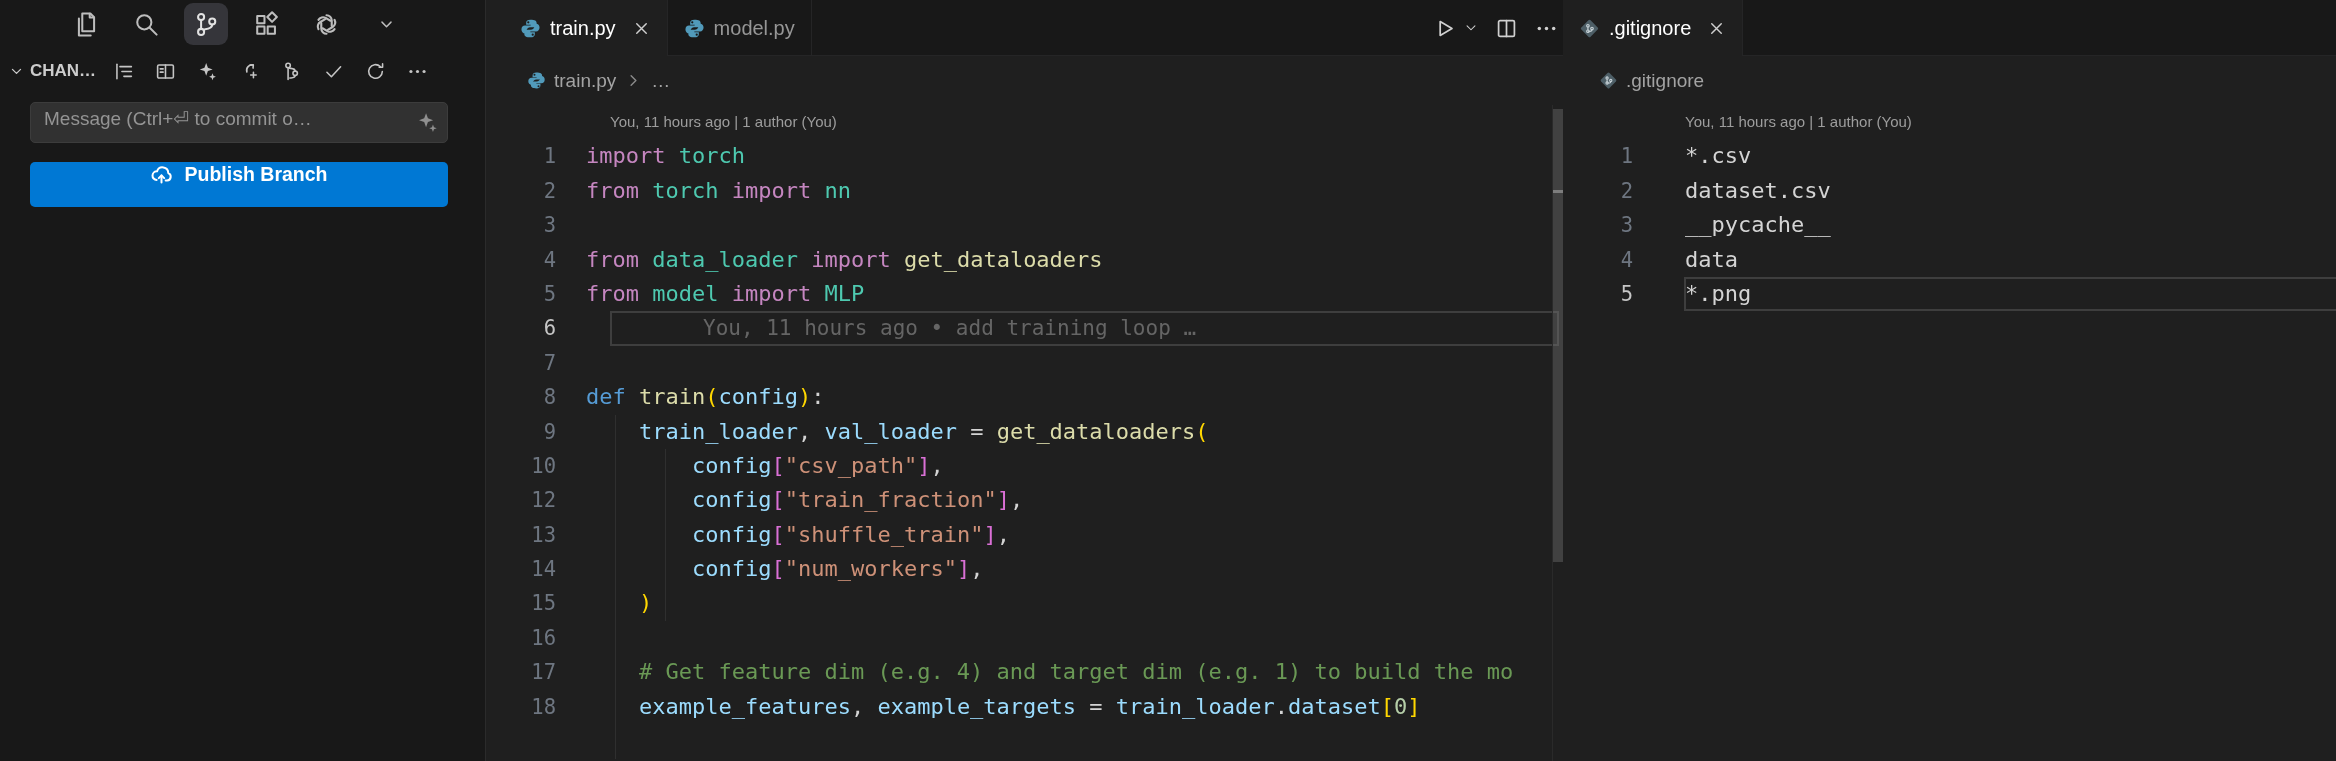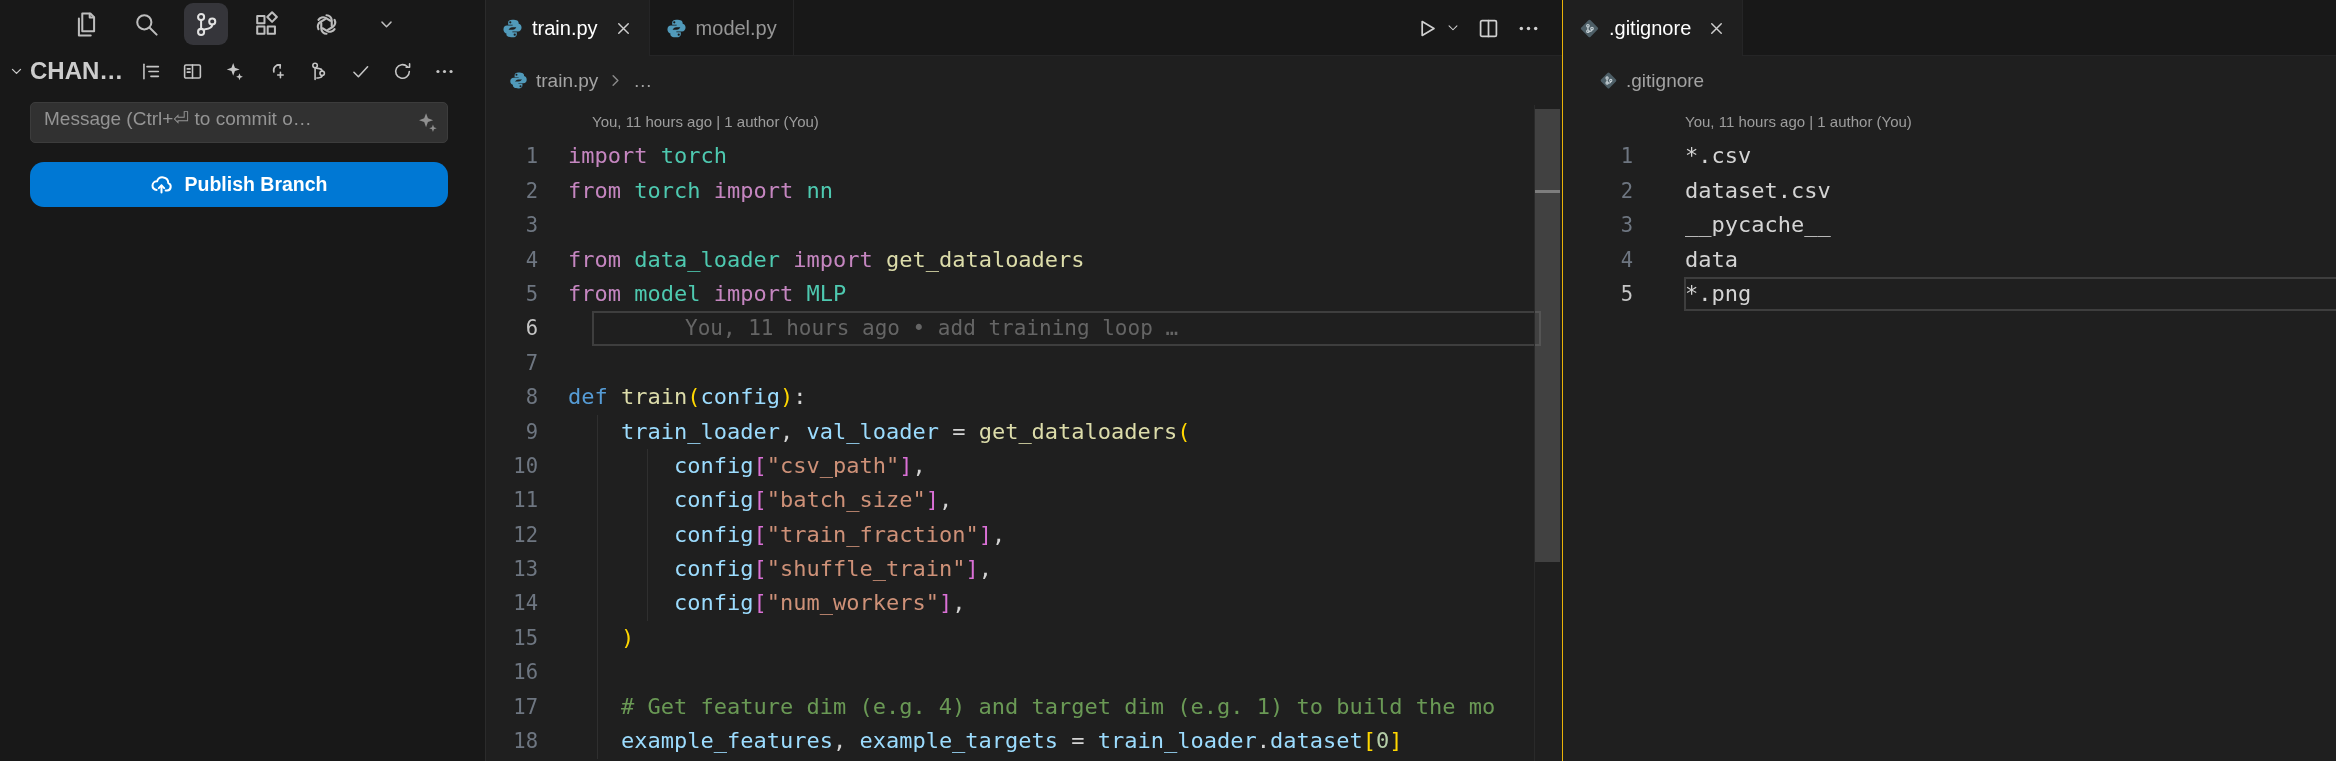--- a/index.html
+++ b/index.html
@@ -15,40 +15,40 @@
                 align-items:center;padding-left:64px;gap:16px}
   .act-item{width:44px;height:42px;display:flex;align-items:center;justify-content:center;
             border-radius:9px;color:#bdbdbd}
   .act-item.active{background:#35353a;color:#e2e2e2}
   .act-item .icn{width:27px;height:27px}
   .act-item.small .icn{width:19px;height:19px}
 
   .scm-header{position:absolute;top:50px;left:0;right:0;height:42px;display:flex;
               align-items:center;padding:0 12px 0 8px}
   .scm-chevron{width:17px;height:17px;color:#cccccc}
-  .scm-title{font-size:24px;font-weight:700;color:#cccccc;margin:0 2px 0 5px;white-space:nowrap}
+  .scm-title{font-size:17px;font-weight:700;color:#cccccc;margin:0 2px 0 5px;white-space:nowrap}
   .scm-actions{display:flex;align-items:center;gap:21px;margin-left:15px;color:#c5c5c5}
   .scm-actions .icn{width:21px;height:21px}
 
   .commit-input{position:absolute;top:102px;left:30px;width:418px;height:41px}
   .commit-input input{width:100%;height:100%;background:#313131;border:1px solid #3c3c3c;
       border-radius:5px;color:#86efac;font-size:19px;padding:0 42px 8px 13px;
       font-family:"Liberation Sans",sans-serif;box-sizing:border-box;outline:none}
   .commit-input input::placeholder{color:#949494}
   .input-sparkle{position:absolute;right:9px;top:9px;width:23px;height:23px;color:#8f8f8f}
 
-  .publish-btn{position:absolute;top:162px;left:30px;width:418px;height:45px;border-radius:14px;
-      background:#0078d4;display:flex;align-items:center;justify-content:center;gap:11px;
+  .publish-btn{position:absolute;top:162px;left:30px;width:418px;height:45px;border-radius:5px;
+      background:#0078d4;display:flex;align-items:flex-start;justify-content:center;gap:11px;
       color:#fff;font-size:19.5px;font-weight:700;border:none;cursor:pointer;
       font-family:"Liberation Sans",sans-serif}
   .publish-btn .icn{width:23px;height:23px}
 
   
   .egroup{position:absolute;top:0;bottom:0;background:#1f1f1f;overflow:hidden}
-  #group-mid{left:486px;width:1076px;border-right:1px solid #eab308}
+  #group-mid{left:504px;width:1076px;border-right:1px solid #eab308}
   #group-right{left:1563px;width:773px}
 
   .tabbar{position:relative;height:56px;background:#181818;display:flex;align-items:stretch}
   .tabbar::after{content:"";position:absolute;left:0;right:0;bottom:0;height:1px;
                  background:#252526;z-index:1}
   .tab{position:relative;display:flex;align-items:center;gap:9px;padding:0 16px;
        font-size:20px;color:#969696;border-right:1px solid #252526;background:#181818;
        white-space:nowrap}
   .tab.active{background:#1f1f1f;color:#fff;z-index:2}
   .tab:not(.active){}
@@ -325,21 +325,20 @@
         <div class="row" data-name="code-line-1"><span class="gutter" data-name="line-number">1</span><span class="ltext" data-name="line-content"><span class="tk-kw">import</span><span class="tk-fg"> </span><span class="tk-type">torch</span></span></div>
         <div class="row" data-name="code-line-2"><span class="gutter" data-name="line-number">2</span><span class="ltext" data-name="line-content"><span class="tk-kw">from</span><span class="tk-fg"> </span><span class="tk-type">torch</span><span class="tk-fg"> </span><span class="tk-kw">import</span><span class="tk-fg"> </span><span class="tk-type">nn</span></span></div>
         <div class="row" data-name="code-line-3"><span class="gutter" data-name="line-number">3</span><span class="ltext" data-name="line-content"></span></div>
         <div class="row" data-name="code-line-4"><span class="gutter" data-name="line-number">4</span><span class="ltext" data-name="line-content"><span class="tk-kw">from</span><span class="tk-fg"> </span><span class="tk-type">data_loader</span><span class="tk-fg"> </span><span class="tk-kw">import</span><span class="tk-fg"> </span><span class="tk-fn">get_dataloaders</span></span></div>
         <div class="row" data-name="code-line-5"><span class="gutter" data-name="line-number">5</span><span class="ltext" data-name="line-content"><span class="tk-kw">from</span><span class="tk-fg"> </span><span class="tk-type">model</span><span class="tk-fg"> </span><span class="tk-kw">import</span><span class="tk-fg"> </span><span class="tk-type">MLP</span></span></div>
         <div class="row" data-name="code-line-6"><span class="gutter cur" data-name="line-number">6</span><span class="ltext" data-name="line-content"><span class="ghost" data-name="inline-blame">You, 11 hours ago • add training loop …</span></span></div>
         <div class="row" data-name="code-line-7"><span class="gutter" data-name="line-number">7</span><span class="ltext" data-name="line-content"></span></div>
         <div class="row" data-name="code-line-8"><span class="gutter" data-name="line-number">8</span><span class="ltext" data-name="line-content"><span class="tk-kwb">def</span><span class="tk-fg"> </span><span class="tk-fn">train</span><span class="tk-b1">(</span><span class="tk-var">config</span><span class="tk-b1">)</span><span class="tk-fg">:</span></span></div>
         <div class="row" data-name="code-line-9"><span class="gutter" data-name="line-number">9</span><span class="ltext" data-name="line-content"><span class="tk-fg">    </span><span class="tk-var">train_loader</span><span class="tk-fg">, </span><span class="tk-var">val_loader</span><span class="tk-fg"> = </span><span class="tk-fn">get_dataloaders</span><span class="tk-b1">(</span></span></div>
         <div class="row" data-name="code-line-10"><span class="gutter" data-name="line-number">10</span><span class="ltext" data-name="line-content"><span class="tk-fg">        </span><span class="tk-var">config</span><span class="tk-b2">[</span><span class="tk-str">"csv_path"</span><span class="tk-b2">]</span><span class="tk-fg">,</span></span></div>
-        <div class="row" data-name="code-line-11"><span class="gutter" data-name="line-number">11</span><span class="ltext" data-name="line-content"><span class="tk-fg">        </span><span class="tk-var">config</span><span class="tk-b2">[</span><span class="tk-str">"batch_size"</span><span class="tk-b2">]</span><span class="tk-fg">,</span></span></div>
         <div class="row" data-name="code-line-12"><span class="gutter" data-name="line-number">12</span><span class="ltext" data-name="line-content"><span class="tk-fg">        </span><span class="tk-var">config</span><span class="tk-b2">[</span><span class="tk-str">"train_fraction"</span><span class="tk-b2">]</span><span class="tk-fg">,</span></span></div>
         <div class="row" data-name="code-line-13"><span class="gutter" data-name="line-number">13</span><span class="ltext" data-name="line-content"><span class="tk-fg">        </span><span class="tk-var">config</span><span class="tk-b2">[</span><span class="tk-str">"shuffle_train"</span><span class="tk-b2">]</span><span class="tk-fg">,</span></span></div>
         <div class="row" data-name="code-line-14"><span class="gutter" data-name="line-number">14</span><span class="ltext" data-name="line-content"><span class="tk-fg">        </span><span class="tk-var">config</span><span class="tk-b2">[</span><span class="tk-str">"num_workers"</span><span class="tk-b2">]</span><span class="tk-fg">,</span></span></div>
         <div class="row" data-name="code-line-15"><span class="gutter" data-name="line-number">15</span><span class="ltext" data-name="line-content"><span class="tk-fg">    </span><span class="tk-b1">)</span></span></div>
         <div class="row" data-name="code-line-16"><span class="gutter" data-name="line-number">16</span><span class="ltext" data-name="line-content"></span></div>
         <div class="row" data-name="code-line-17"><span class="gutter" data-name="line-number">17</span><span class="ltext" data-name="line-content"><span class="tk-fg">    </span><span class="tk-cm"># Get feature dim (e.g. 4) and target dim (e.g. 1) to build the mo</span></span></div>
         <div class="row" data-name="code-line-18"><span class="gutter" data-name="line-number">18</span><span class="ltext" data-name="line-content"><span class="tk-fg">    </span><span class="tk-var">example_features</span><span class="tk-fg">, </span><span class="tk-var">example_targets</span><span class="tk-fg"> = </span><span class="tk-var">train_loader</span><span class="tk-fg">.</span><span class="tk-var">dataset</span><span class="tk-b1">[</span><span class="tk-num">0</span><span class="tk-b1">]</span></span></div>
       </div>
     <div class="guide" id="guide-l1" data-name="indent-guide"></div>
     <div class="guide" id="guide-l2" data-name="indent-guide"></div>

